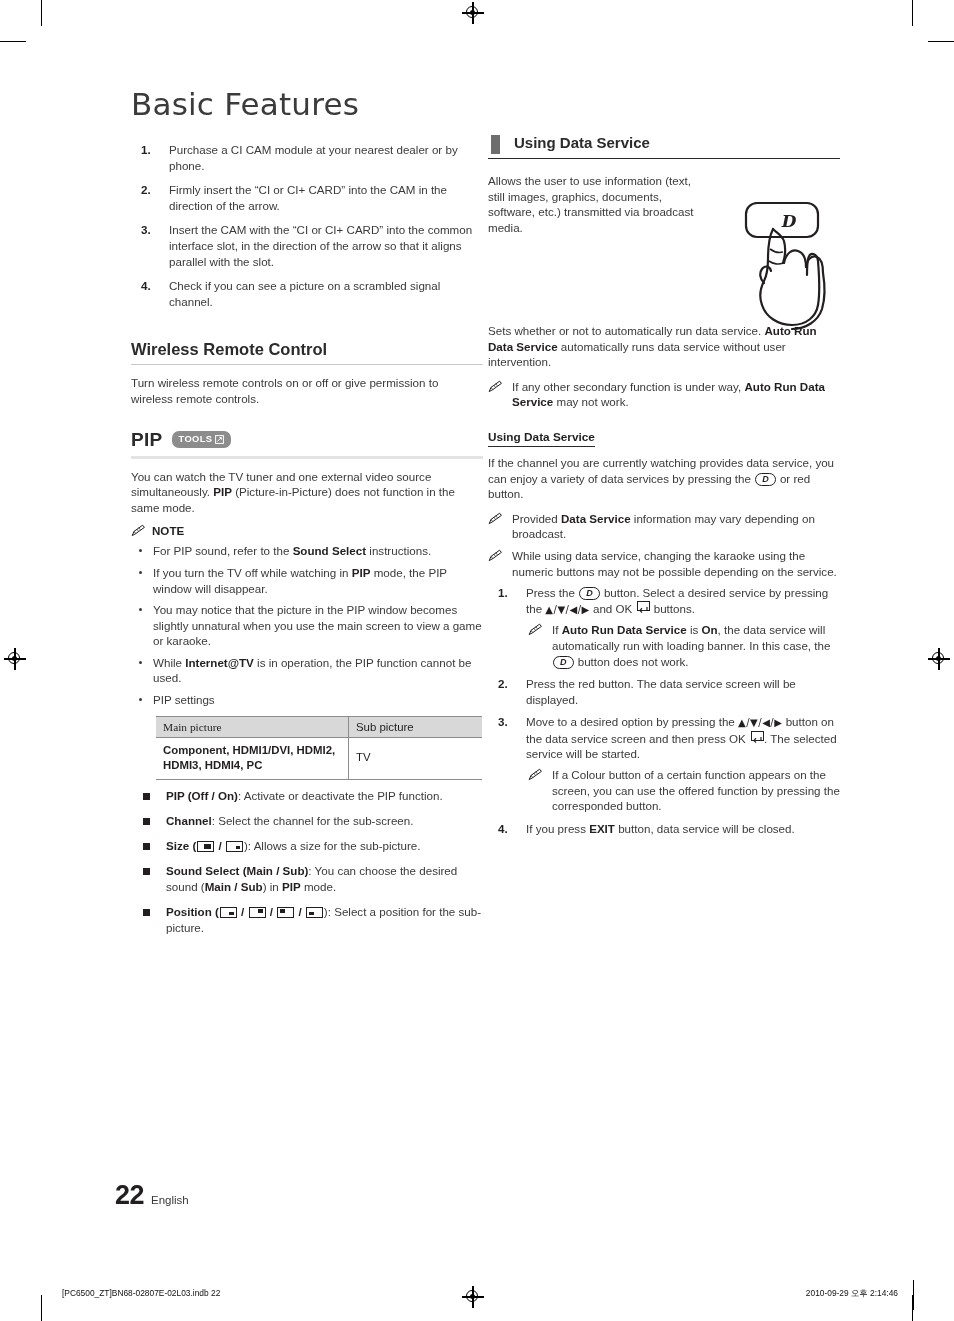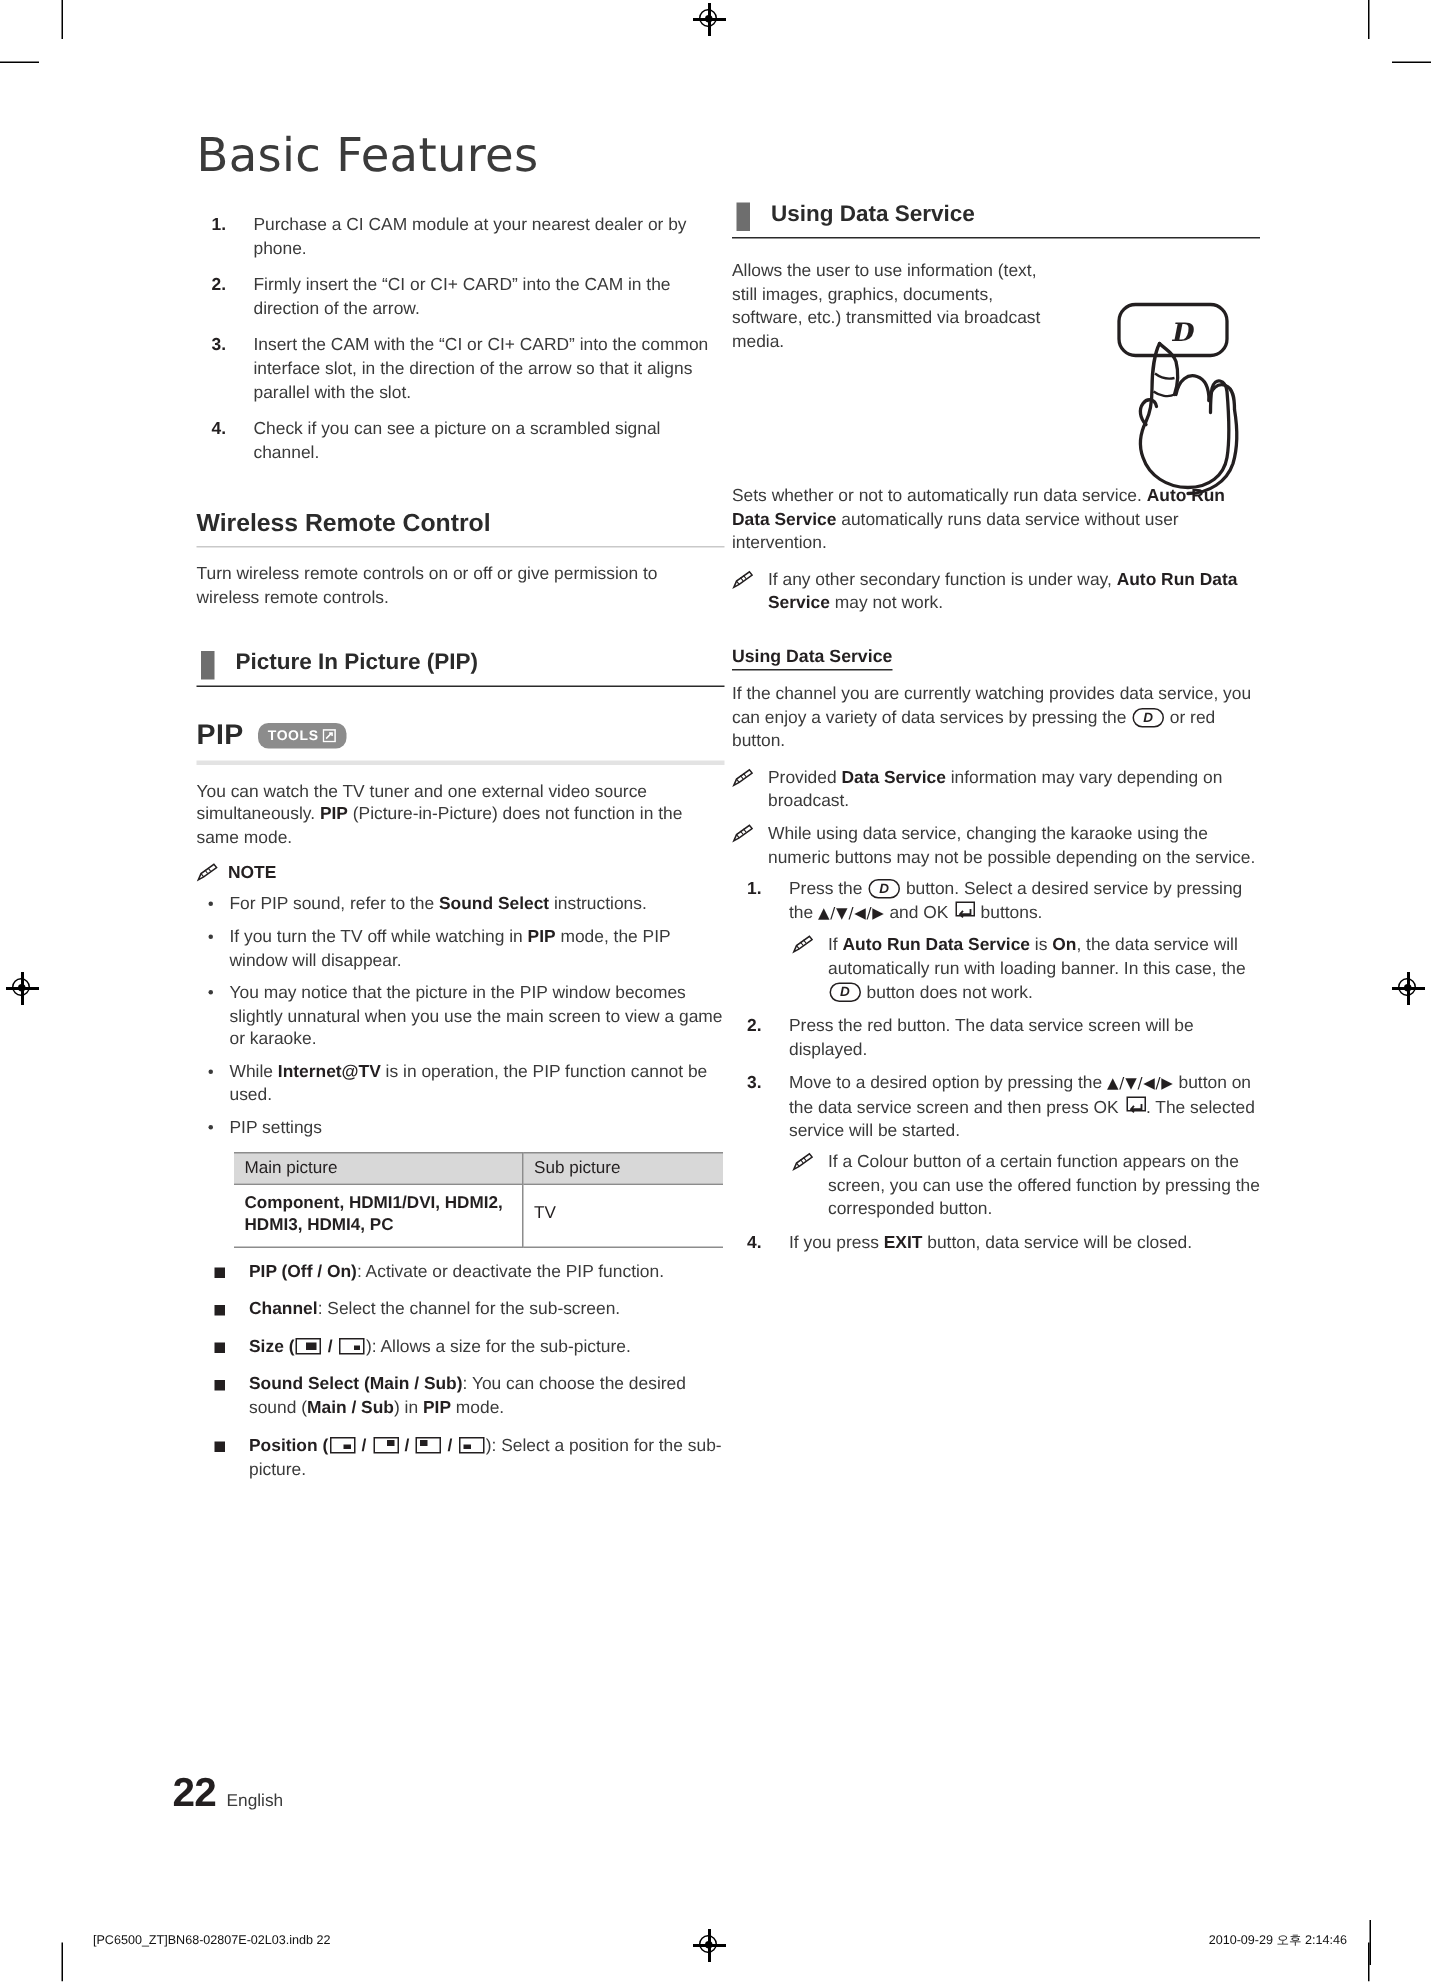--- a/index.html
+++ b/index.html
@@ -271,21 +271,21 @@
   }
   table.pip-table th {
     background: #d8d8d8;
     text-align: left;
     font-weight: normal;
     padding: 4px 7px;
     border-top: 1.2px solid #8c8c8c;
     border-bottom: 1.2px solid #8c8c8c;
     color: #231f20;
   }
-  table.pip-table th.c1 { width: 178px; border-right: 1.2px solid #8c8c8c; }
+  table.pip-table th.c1 { width: 178px; border-right: 1.2px solid #8c8c8c; font-family: Liberation Serif, serif; }
   table.pip-table td {
     padding: 5px 7px;
     vertical-align: middle;
     border-bottom: 1.2px solid #8c8c8c;
     line-height: 15.6px;
   }
   table.pip-table td.c1 { border-right: 1.2px solid #8c8c8c; font-weight: bold; }
 
   
   .tvbox {
@@ -442,24 +442,20 @@
         <span class="n">4.</span>
         <span>Check if you can see a picture on a scrambled signal channel.</span>
       </li>
     </ol>
 
     <div style="height:22px"></div>
 
     <div class="big-head">Wireless Remote Control</div>
     <div class="body-text">Turn wireless remote controls on or off or give permission to wireless remote controls.</div>
 
-    <div class="sec-head">
-      <span class="bar"></span>
-      <span class="txt">Picture In Picture (PIP)</span>
-    </div>
 
     <div class="pip-head">
       <span class="label">PIP</span>
       <span class="tools-badge">
         <span>TOOLS</span>
         <span class="arrow">
           <svg width="9" height="9" viewBox="0 0 9 9">
               <rect x="0.6" y="0.6" width="7.8" height="7.8" fill="none" stroke="#fff" stroke-width="1"></rect>
               <path d="M2.4 6.4 L6.2 2.6 M4.4 2.6 L6.4 2.6 L6.4 4.6" fill="none" stroke="#fff" stroke-width="1"></path>
             </svg>

